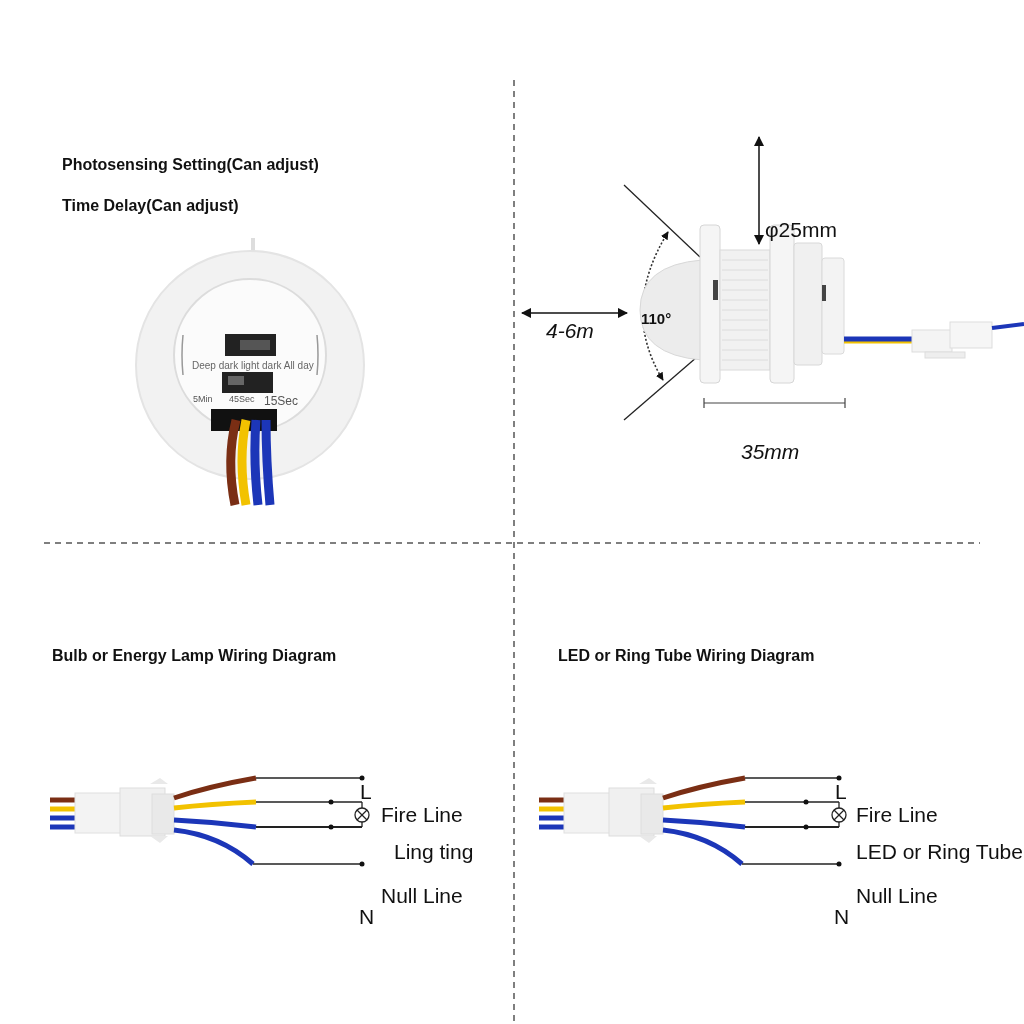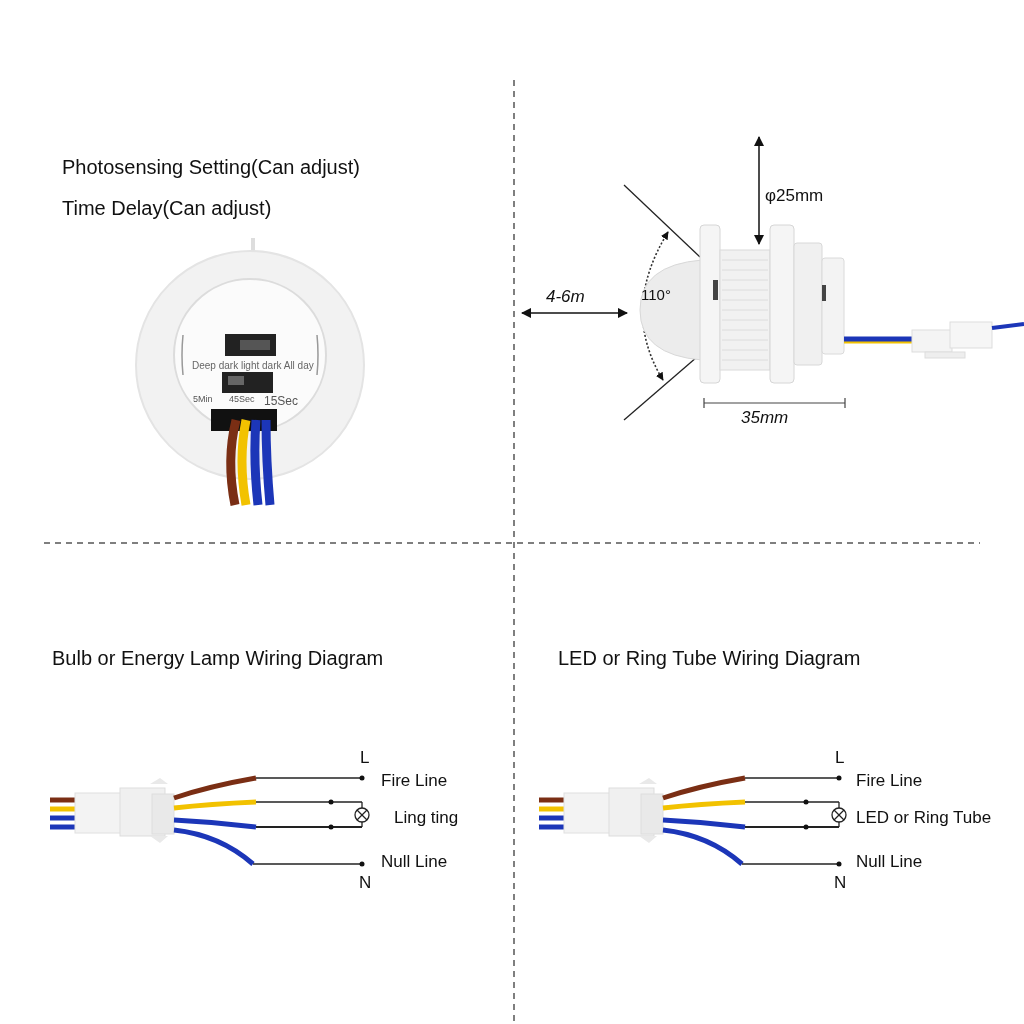--- a/index.html
+++ b/index.html
@@ -1,19 +1,19 @@
 <!DOCTYPE html>
 <html><head>
 <meta charset="utf-8">
 <style>
   html,body{margin:0;padding:0;background:#fff;}
   body{width:1024px;height:1024px;position:relative;overflow:hidden;font-family:"Liberation Sans",sans-serif;color:#111;}
   .abs{position:absolute;}
-  .txt{font-size:20px;white-space:nowrap;}
-  .lbl{font-size:17px;white-space:nowrap;}
+  .txt{font-size:16px;white-space:nowrap;font-weight:bold;}
+  .lbl{font-size:21px;white-space:nowrap;margin-top:32px;}
   svg{position:absolute;left:0;top:0;}
 </style>
 </head>
 <body>
 
 <svg width="1024" height="1024">
   <line x1="514" y1="80" x2="514" y2="1024" stroke="#555" stroke-width="1.5" stroke-dasharray="6,5"></line>
   <line x1="44" y1="543" x2="980" y2="543" stroke="#555" stroke-width="1.5" stroke-dasharray="6,5"></line>
 </svg>
 
@@ -92,21 +92,21 @@
   <line x1="844" y1="342" x2="920" y2="342" stroke="#f2c200" stroke-width="3"></line>
   <line x1="844" y1="339" x2="935" y2="339" stroke="#1c36b8" stroke-width="5"></line>
 
   <rect x="912" y="330" width="40" height="22" fill="#f4f4f4" stroke="#ddd"></rect>
   <rect x="950" y="322" width="42" height="26" fill="#f6f6f6" stroke="#ddd"></rect>
   <rect x="925" y="352" width="40" height="6" fill="#eee" stroke="#ddd"></rect>
   <line x1="992" y1="328" x2="1024" y2="324" stroke="#1c36b8" stroke-width="4"></line>
 </svg>
 <div class="abs lbl" style="left:765px;top:186px;">φ25mm</div>
 <div class="abs lbl" style="left:546px;top:287px;font-style:italic;">4-6m</div>
-<div class="abs" style="left:641px;top:286px;font-size:15px;">110°</div>
+<div class="abs" style="left:641px;top:310px;font-size:15px;font-weight:bold;">110°</div>
 <div class="abs lbl" style="left:741px;top:408px;font-style:italic;">35mm</div>
 
 <div class="abs txt" style="left:52px;top:647px;">Bulb or Energy Lamp Wiring Diagram</div>
 <svg width="1024" height="1024">
   <g transform="translate(0,0)">
     <line x1="50" y1="800" x2="76" y2="800" stroke="#7a2e14" stroke-width="5"></line>
     <line x1="50" y1="809" x2="76" y2="809" stroke="#f2c200" stroke-width="5"></line>
     <line x1="50" y1="818" x2="76" y2="818" stroke="#1c36b8" stroke-width="5"></line>
     <line x1="50" y1="827" x2="76" y2="827" stroke="#1c36b8" stroke-width="5"></line>
     <rect x="75" y="793" width="48" height="40" fill="#f3f3f3" stroke="#e0e0e0"></rect>

